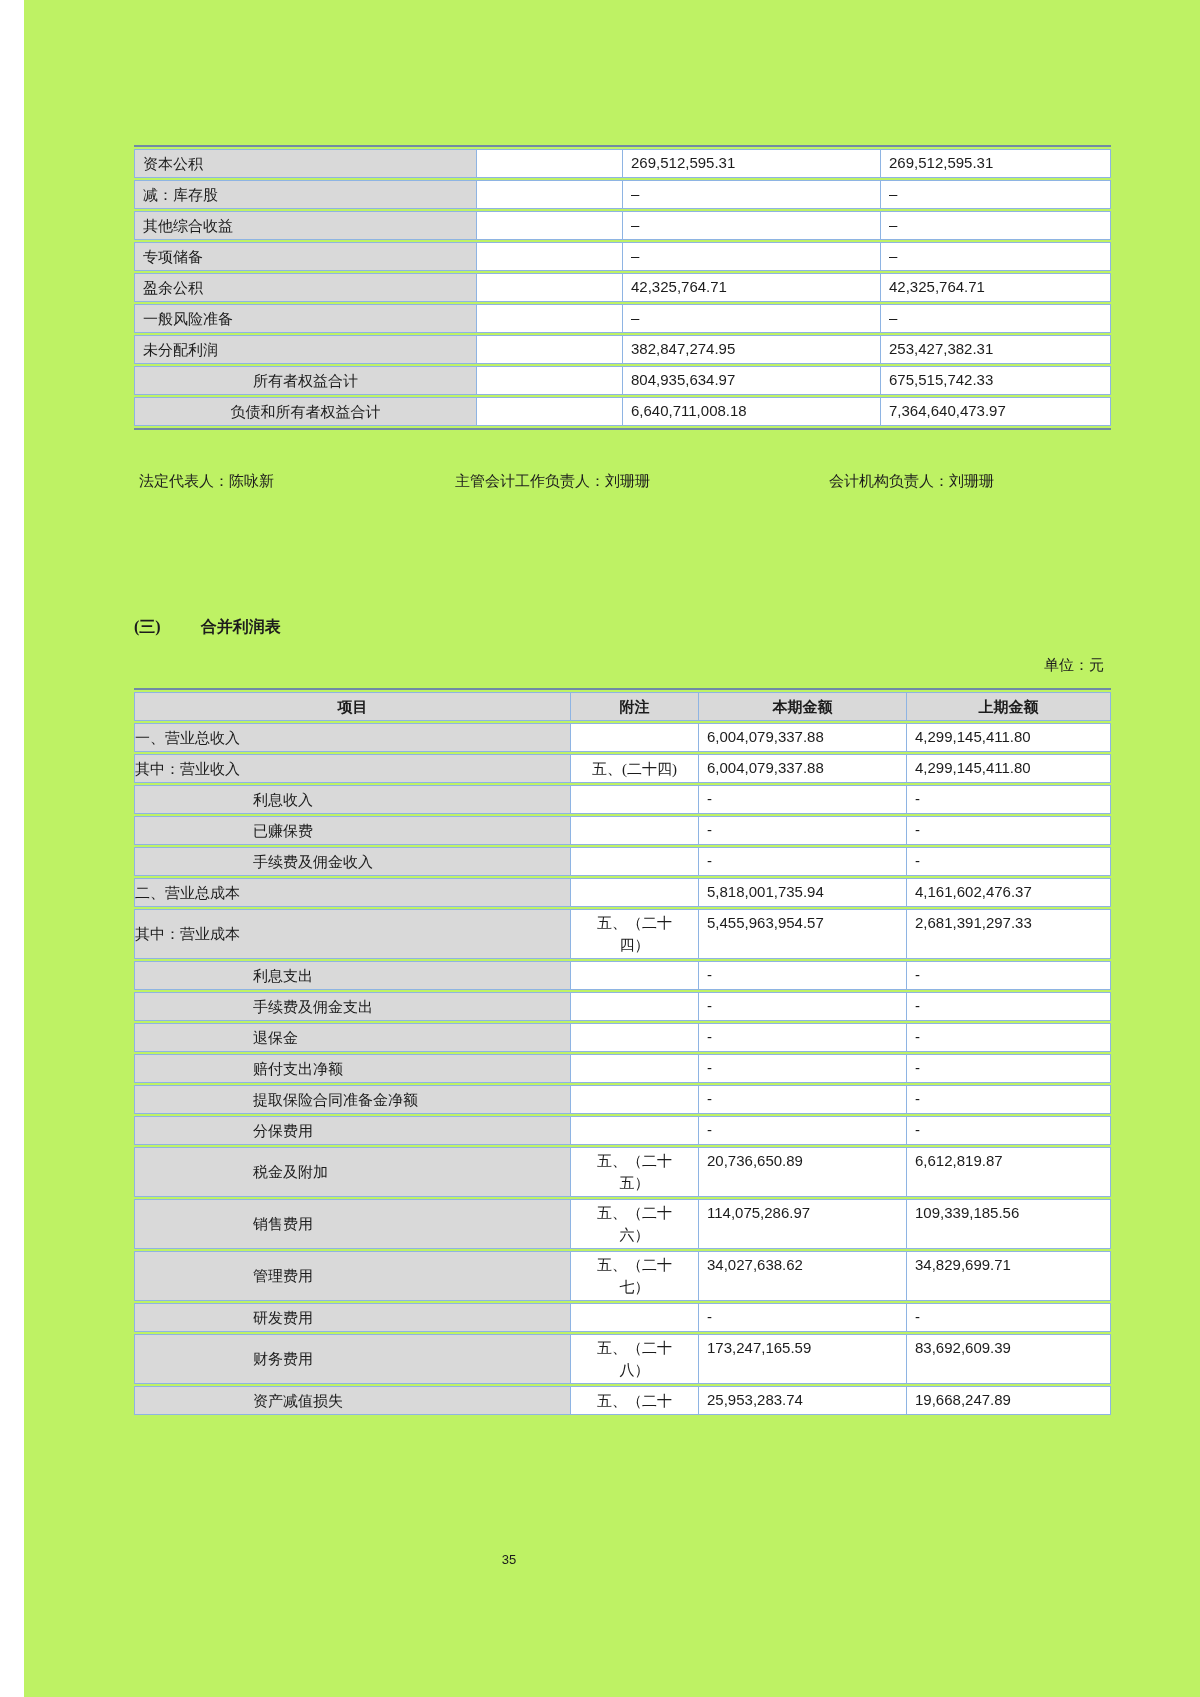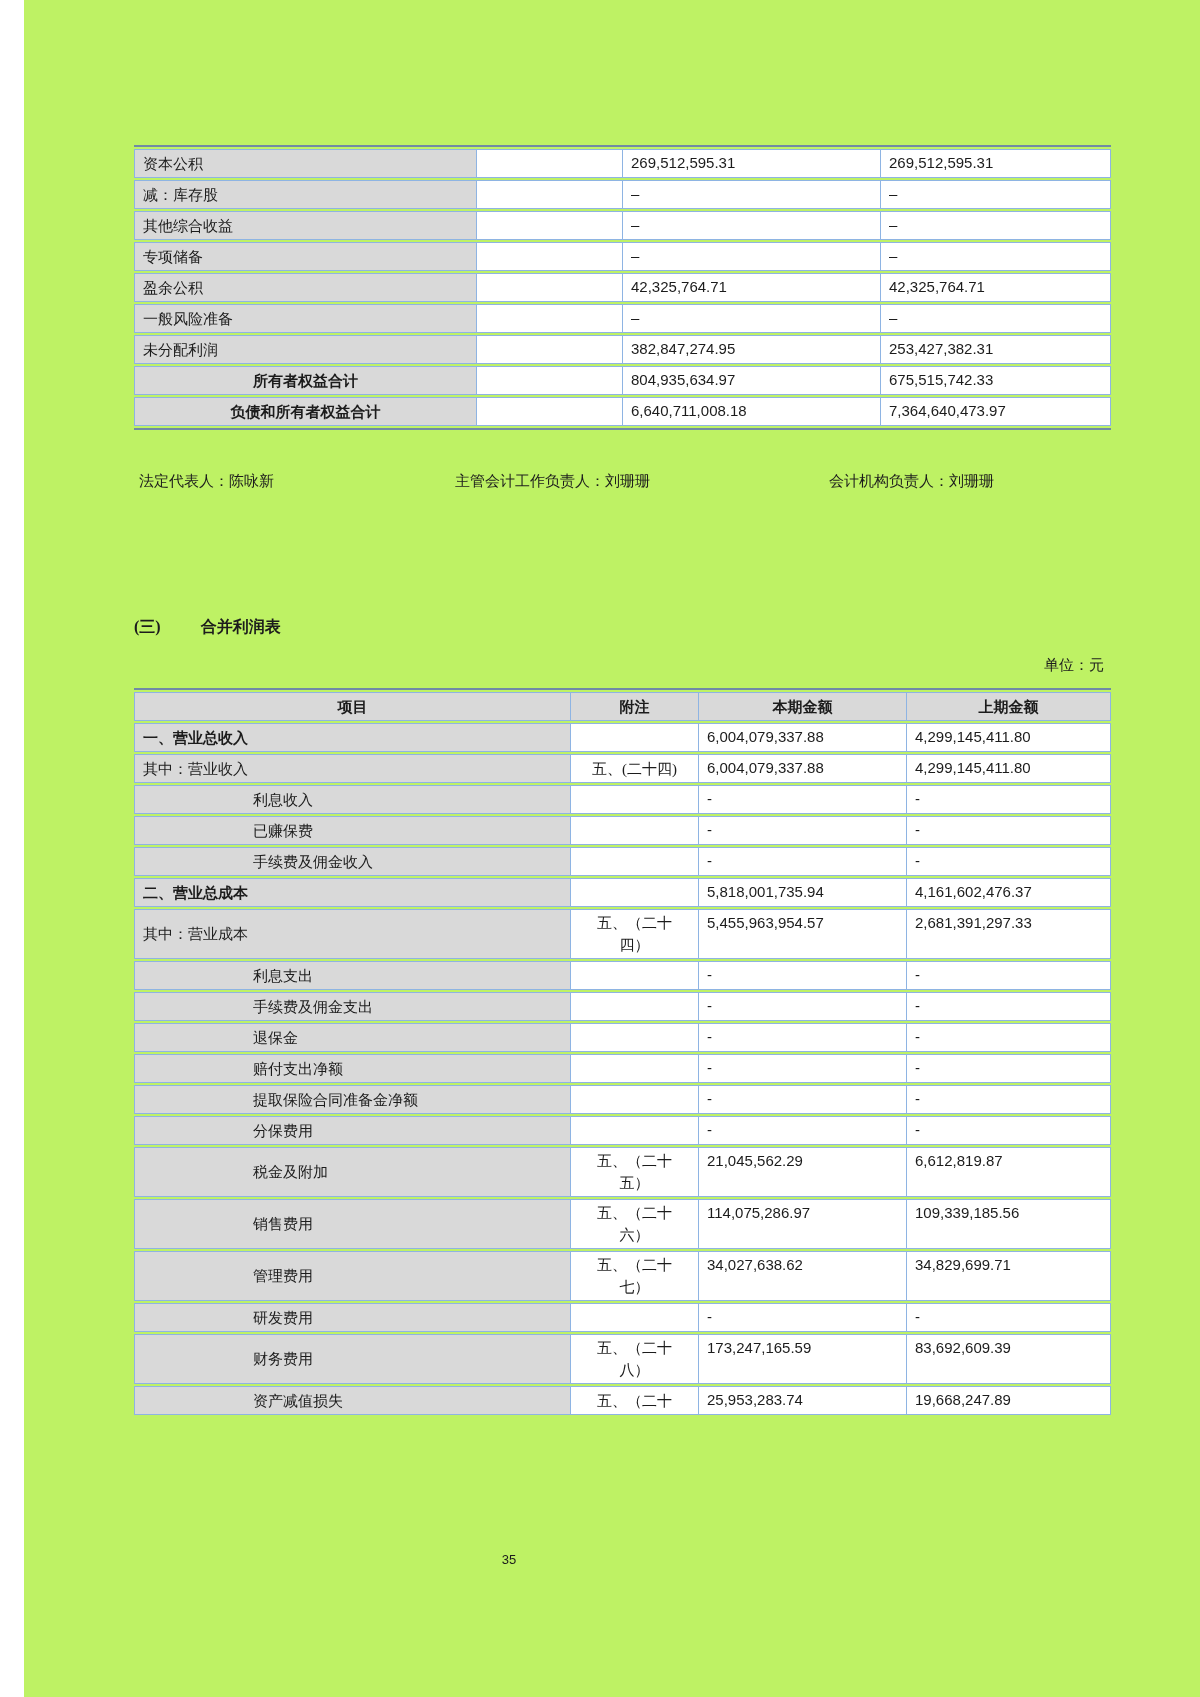--- a/index.html
+++ b/index.html
@@ -26,23 +26,23 @@
   td.label { background:#d9d9d9; text-align:left; vertical-align:middle; }
   td.note  {
     text-align:center; vertical-align:middle; background:#ffffff;
     white-space:pre-line; line-height:27px; padding:2px 4px;
   }
   td.value {
     vertical-align:top; padding:4px 10px 2px 10px;
     background:#ffffff; font-family:"Liberation Sans","DejaVu Sans",sans-serif;
     font-size:15px;
   }
-  tr.bold td.label { font-weight:bold; }
+  tr.bold td.label { font-weight:normal; }
   tr.center td.label { text-align:center; }
-  tr.ind0 td.label { padding-left:8px; }
+  tr.ind0 td.label { padding-left:0; }
   tr.ind1 td.label { padding-left:118px; }
 
   .tbl-wrap { border-top:2px solid #708aa5; }
   .tbl-wrap.closed { border-bottom:2px solid #708aa5; }
 
   
   .signatures { position:absolute; top:472px; left:110px; width:977px; height:24px; font-size:15px; }
   .signatures span { position:absolute; white-space:nowrap; }
   .sig-0 { left:5px; }
   .sig-1 { left:321px; }
@@ -239,21 +239,21 @@
           <tr class="ind1">
     <td class="label">分保费用</td>
     <td class="note"></td>
     <td class="value">-</td>
     <td class="value">-</td>
   </tr>
           <tr class="ind1">
     <td class="label">税金及附加</td>
     <td class="note">五、（二十
 五）</td>
-    <td class="value">21,045,562.29</td>
+    <td class="value">20,736,650.89</td>
     <td class="value">6,612,819.87</td>
   </tr>
           <tr class="ind1">
     <td class="label">销售费用</td>
     <td class="note">五、（二十
 六）</td>
     <td class="value">114,075,286.97</td>
     <td class="value">109,339,185.56</td>
   </tr>
           <tr class="ind1">

